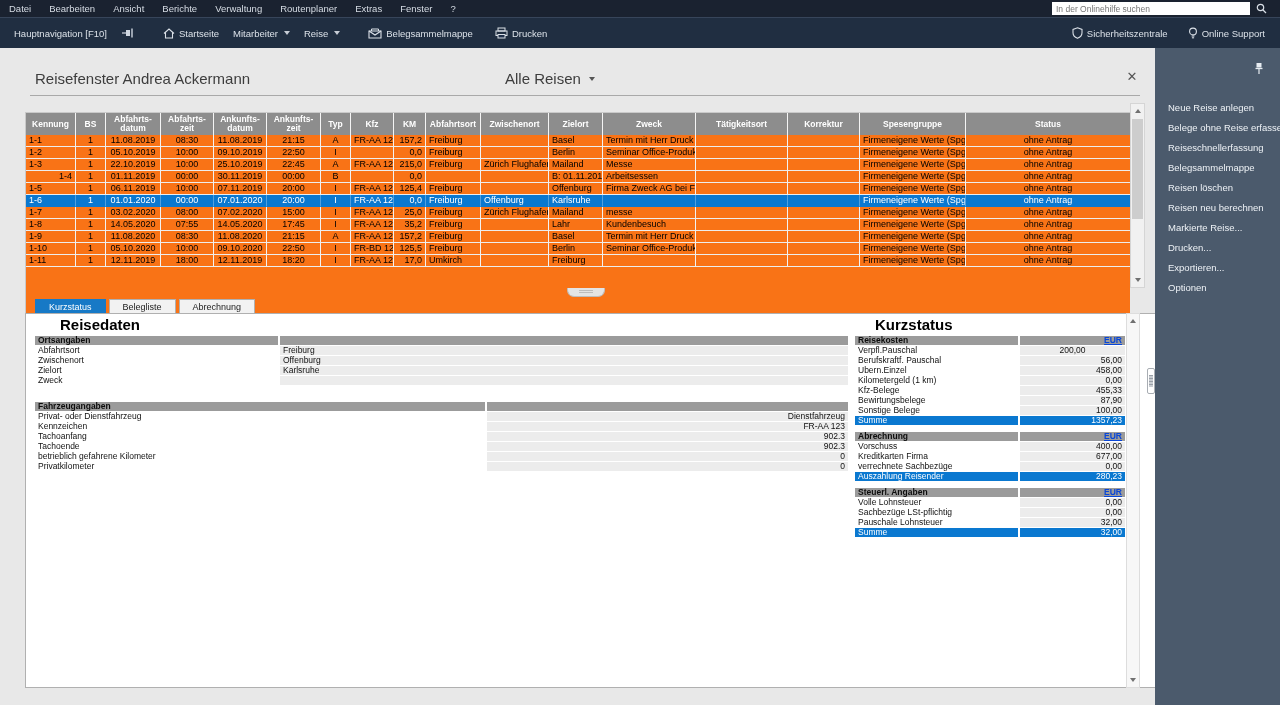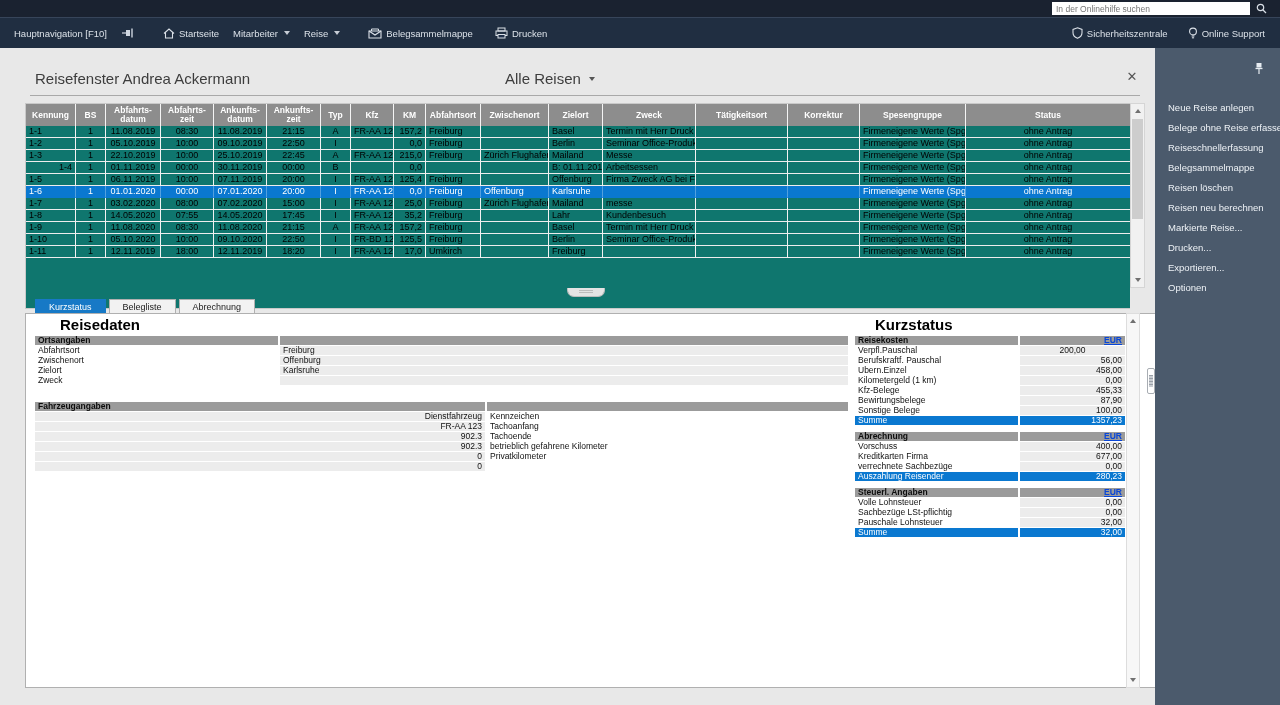--- a/index.html
+++ b/index.html
@@ -37,21 +37,21 @@
   
   .content { position:absolute; left:0; top:48px; width:1155px; height:657px; background:#e8e8e8; }
   .win-title { position:absolute; left:35px; top:22px; font-size:15px; color:#3d3d3d; white-space:nowrap; }
   .win-filter { position:absolute; left:505px; top:22px; font-size:15px; color:#3d3d3d; cursor:pointer; display:flex; align-items:center; gap:6px;}
   .win-filter .chev { border-top-color:#555; }
   .close-btn { position:absolute; left:1124px; top:20px; font-size:13px; color:#555; cursor:pointer; width:16px; height:16px;
                display:flex; align-items:center; justify-content:center; }
   .title-sep { position:absolute; left:30px; top:47px; width:1110px; height:0; border-top:1px solid #a9a9a9; }
 
   
-  .trip-table { position:absolute; left:25px; top:55px; width:1105px; height:206px; background:#0f766e;
+  .trip-table { position:absolute; left:25px; top:64px; width:1105px; height:206px; background:#f97316;
                 border:1px solid #c9c9c9; border-right:none; overflow:hidden; }
   .thead { display:grid; height:22px; background:#8d8d8d; }
   .thead > div { color:#fff; font-size:8.5px; font-weight:bold; display:flex; align-items:center;
                  justify-content:center; text-align:center; line-height:9px; white-space:pre-line;
                  border-right:1px solid #f5f5f5; overflow:hidden; cursor:pointer; }
   .trow { display:grid; height:12px; }
   .trow > div { font-size:9px; color:#000; line-height:11px; padding:0 3px; white-space:nowrap;
                 overflow:hidden; border-right:1px solid #f2f2f2; border-bottom:1px solid #ededed; }
   .trow.sel { background:#0a78d0; }
   .trow.sel > div { color:#fff; border-right-color:rgba(255,255,255,.3); border-bottom-color:transparent; }
@@ -106,20 +106,31 @@
                border:1px solid #a8adb3; border-radius:2px; cursor:col-resize;
                background-image:repeating-linear-gradient(#9aa0a8 0 1px, #c9cdd2 1px 3px);
                background-clip:content-box; padding:6px 1px; }
 
   svg { display:block; }
 </style>
 </head>
 <body>
 
 <div class="menubar">
+  <div class="menu-items" id="menu-items">
+      <div class="menu-item">Datei</div>
+      <div class="menu-item">Bearbeiten</div>
+      <div class="menu-item">Ansicht</div>
+      <div class="menu-item">Berichte</div>
+      <div class="menu-item">Verwaltung</div>
+      <div class="menu-item">Routenplaner</div>
+      <div class="menu-item">Extras</div>
+      <div class="menu-item">Fenster</div>
+      <div class="menu-item">?</div>
+    </div>
   <div class="search-wrap">
     <input class="search-input" placeholder="In der Onlinehilfe suchen" style="">
     <button class="search-btn">
       <span>
         <svg width="11" height="11" viewBox="0 0 11 11">
             <circle cx="4.5" cy="4.5" r="3.2" fill="none" stroke="#d8dee6" stroke-width="1.2"></circle>
             <line x1="7" y1="7" x2="10" y2="10" stroke="#d8dee6" stroke-width="1.2"></line>
           </svg>
       </span>
     </button>
@@ -476,20 +487,21 @@
           <div class="kv-label">Zwischenort</div>
           <div class="kv-value" style="text-align: left;">Offenburg</div>
           <div class="kv-label">Zielort</div>
           <div class="kv-value" style="text-align: left;">Karlsruhe</div>
           <div class="kv-label">Zweck</div>
           <div class="kv-value" style="text-align: left;"></div>
         </div>
       <div class="kv" id="fahrzeug" style="grid-template-columns: 450px 1fr;">
           <div class="kv-h">Fahrzeugangaben</div>
           <div class="kv-h"></div>
+          <div class="kv-label">Privat- oder Dienstfahrzeug</div>
           <div class="kv-value" style="text-align: right;">Dienstfahrzeug</div>
           <div class="kv-label">Kennzeichen</div>
           <div class="kv-value" style="text-align: right;">FR-AA 123</div>
           <div class="kv-label">Tachoanfang</div>
           <div class="kv-value" style="text-align: right;">902.3</div>
           <div class="kv-label">Tachoende</div>
           <div class="kv-value" style="text-align: right;">902.3</div>
           <div class="kv-label">betrieblich gefahrene Kilometer</div>
           <div class="kv-value" style="text-align: right;">0</div>
           <div class="kv-label">Privatkilometer</div>

